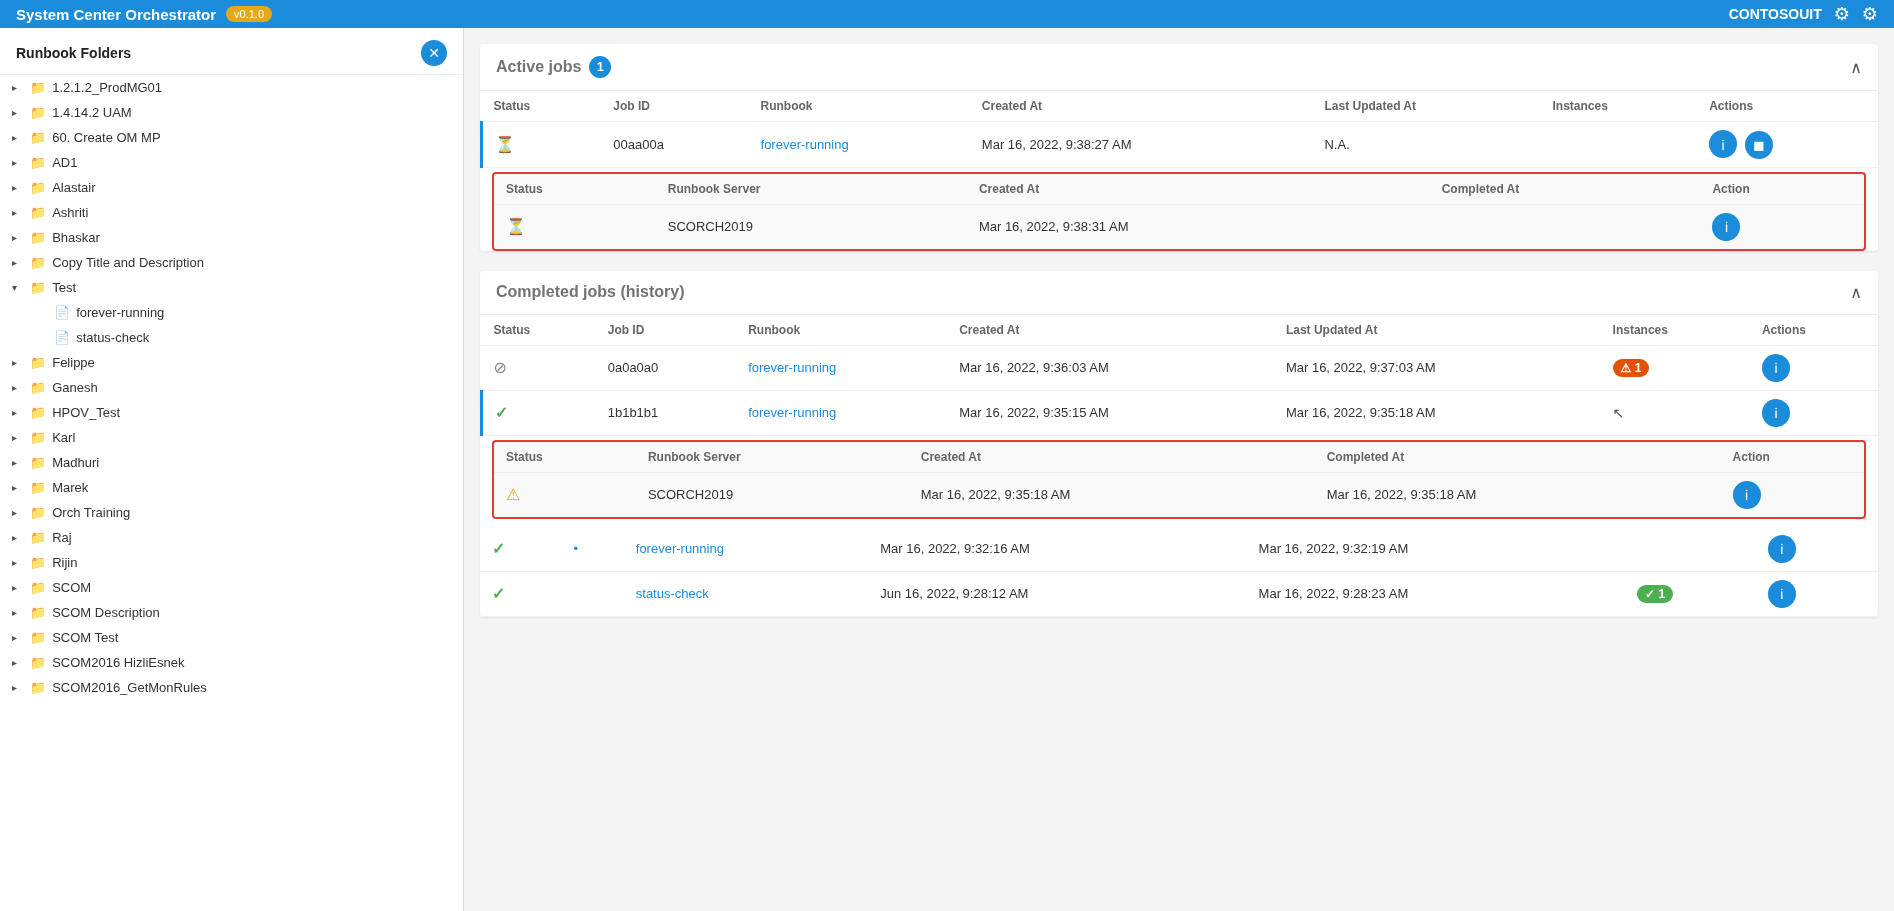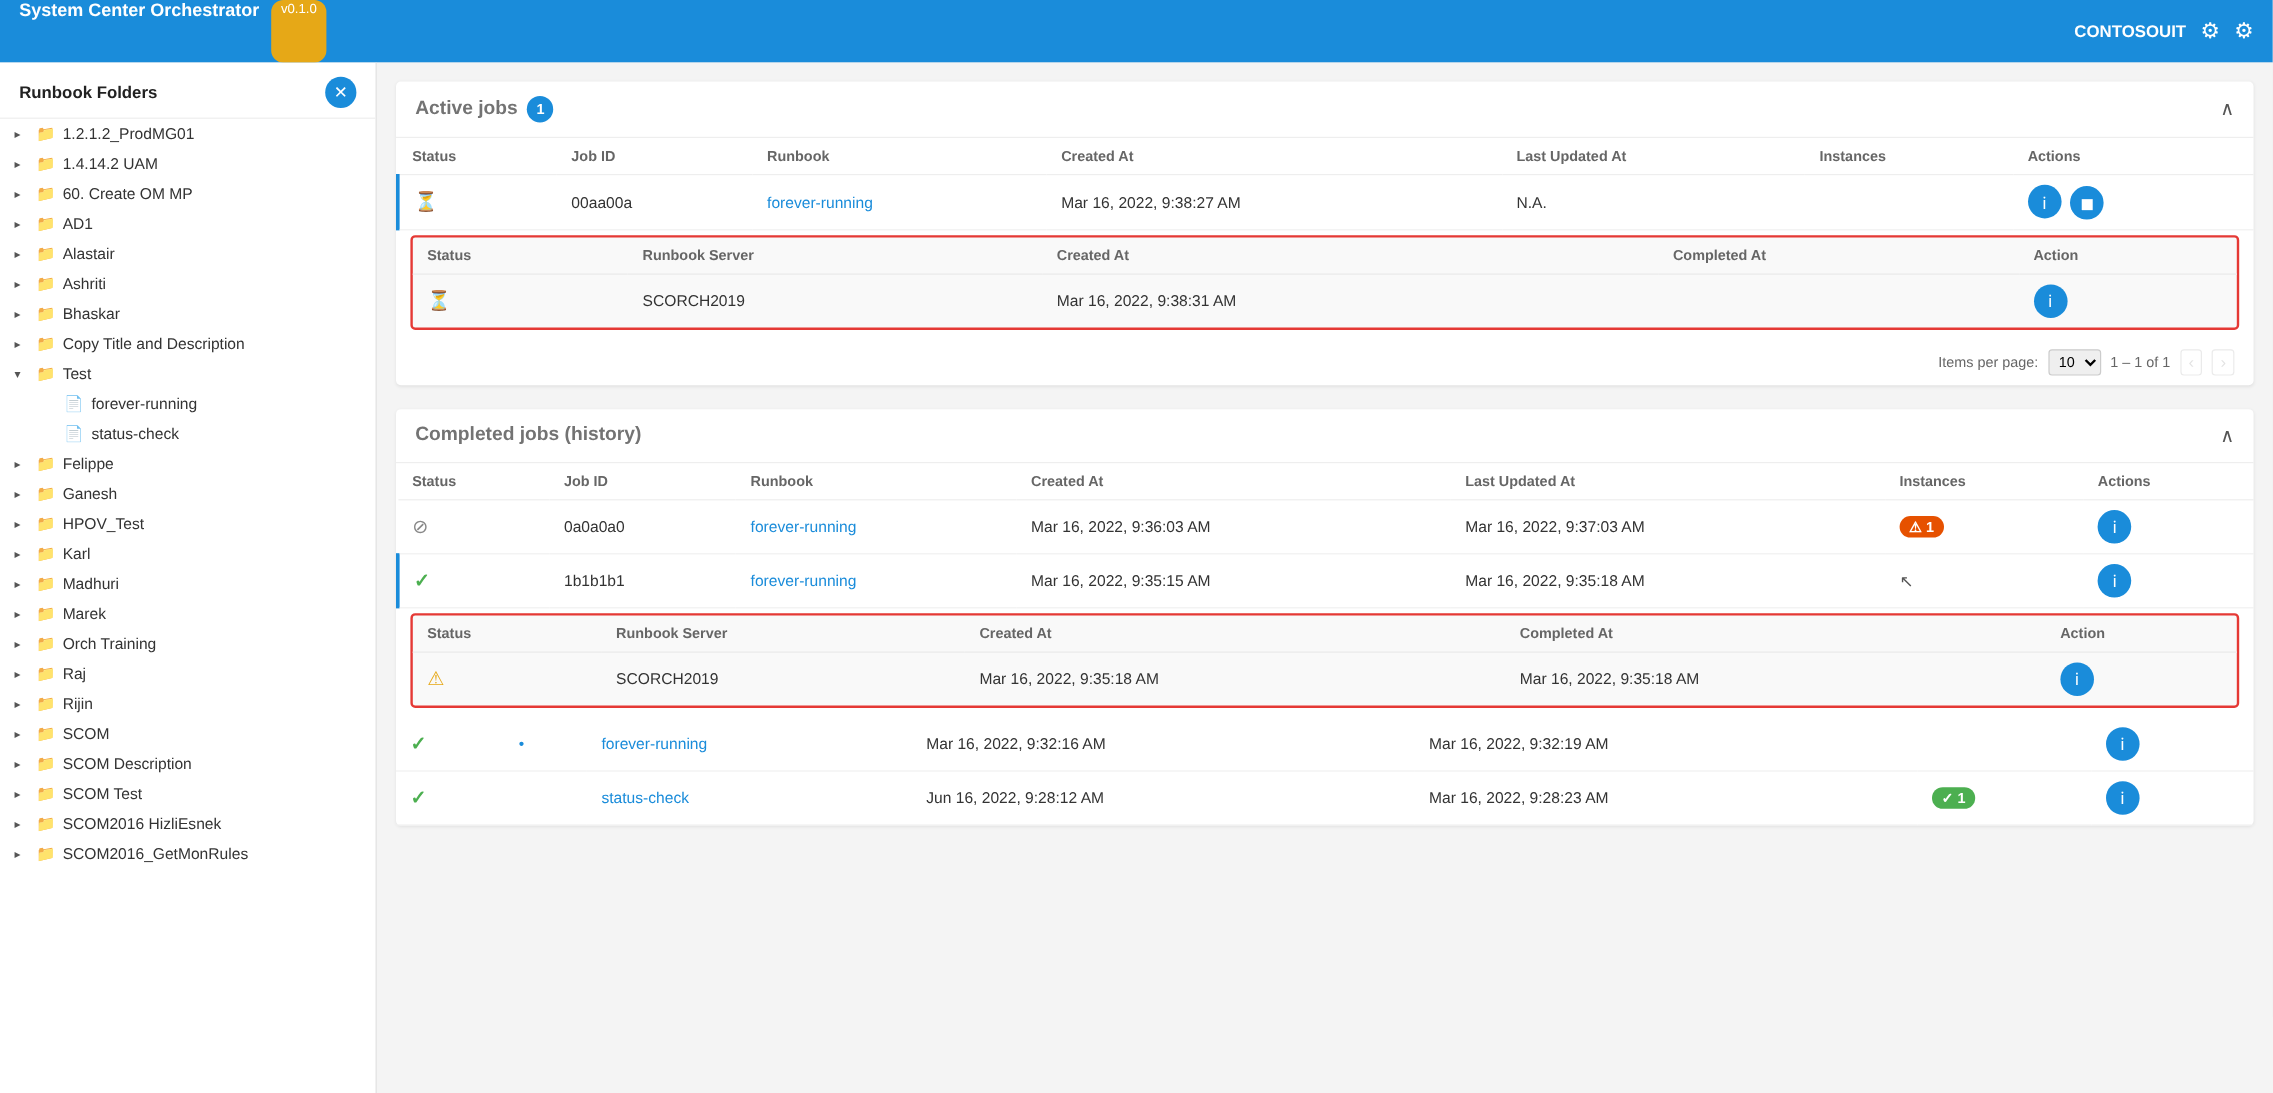--- a/index.html
+++ b/index.html
@@ -3,43 +3,44 @@
   <meta charset="utf-8">
   <style>
     * { box-sizing: border-box; margin: 0; padding: 0; font-family: 'Segoe UI', Arial, sans-serif; }
     body { background: #f0f0f0; display: flex; flex-direction: column; height: 911px; overflow: hidden; }
 
     
     .header {
       background: #1a8cda;
       color: white;
       display: flex;
+      align-items: center;
       padding: 0 16px;
-      height: 52px;
+      height: 28px;
       flex-shrink: 0;
     }
     .header-title { font-size: 15px; font-weight: 600; margin-right: 10px; }
     .version-badge {
       background: #e6a817;
       color: white;
       font-size: 11px;
       font-weight: 400;
       padding: 2px 8px;
       border-radius: 10px;
     }
     .header-right { margin-left: auto; display: flex; align-items: center; gap: 12px; }
     .header-org { font-size: 14px; font-weight: 700; }
     .header-icon { font-size: 18px; cursor: pointer; }
 
     
     .main-layout { display: flex; flex: 1; overflow: hidden; }
 
     
     .sidebar {
-      width: 314px;
+      width: 464px;
       background: white;
       border-right: 1px solid #ddd;
       display: flex;
       flex-direction: column;
       overflow: hidden;
       flex-shrink: 0;
     }
     .sidebar-header {
       display: flex;
       align-items: center;
@@ -428,31 +429,20 @@
               <td>Mar 16, 2022, 9:38:31 AM</td>
               <td></td>
               <td>
                 <button class="action-btn">ℹ</button>
               </td>
             </tr>
           </tbody>
         </table>
       </div>
 
-      <div class="pagination">
-        <span>Items per page:</span>
-        <select>
-          <option>10</option>
-          <option>25</option>
-          <option>50</option>
-        </select>
-        <span>1 – 1 of 1</span>
-        <button class="pagination-btn" disabled="">‹</button>
-        <button class="pagination-btn" disabled="">›</button>
-      </div>
     </div>
 
     <div class="section">
       <div class="section-header">
         <div class="section-title-area">
           <span class="section-title">Completed jobs (history)</span>
         </div>
         <button class="section-collapse">∧</button>
       </div>
       <table class="jobs-table">

